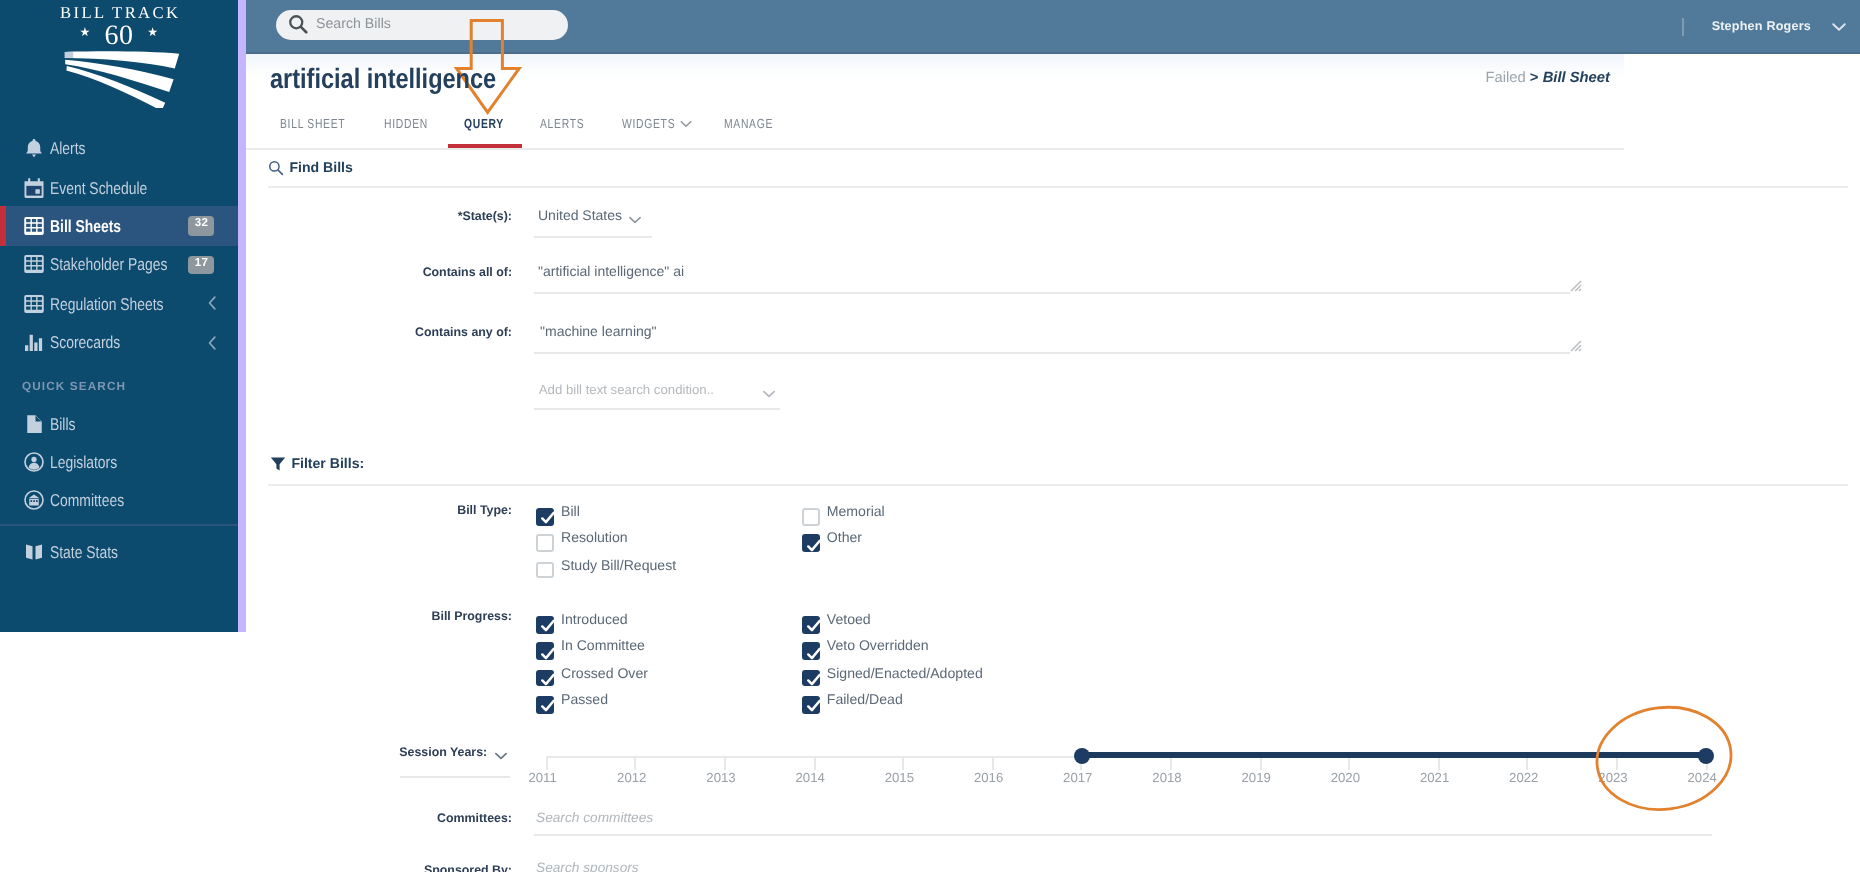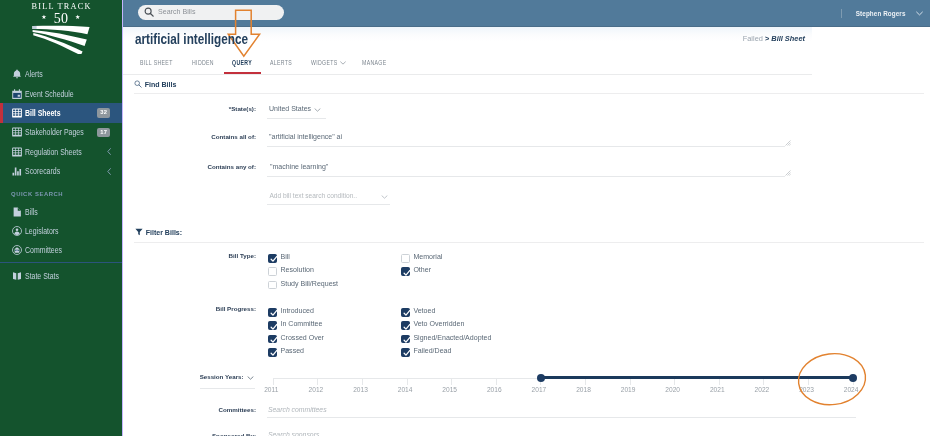--- a/index.html
+++ b/index.html
@@ -8,23 +8,23 @@
     width: 930px; height: 436px; overflow: hidden;
     font-family: "Liberation Sans", sans-serif;
     background: #ffffff;
     -webkit-font-smoothing: antialiased;
   }
   .app { position: relative; width: 930px; height: 436px; overflow:hidden; }
   .nw { display:inline-block; transform:scaleX(0.84); transform-origin:left center; white-space:nowrap; }
 
   
   .sidebar {
-    position:absolute; left:0; top:0; width:123px; height:436px;
-    background:#14532d; overflow:hidden;
-    border-right:1px solid #c4b5fd;
+    position:absolute; left:0; top:0; width:123px; height:316px;
+    background:#0c4a6e; overflow:hidden;
+    border-right:4px solid #c4b5fd;
   }
   .logo-wrap { position:relative; height:62px; }
   .logo-title { position:absolute; left:0; right:0; top:2px; text-align:center; color:#fff;
      font-family:"Liberation Serif", serif; font-size:8.3px; letter-spacing:1.2px; font-weight:400;
      text-indent:1.2px; }
   .logo-50row { position:absolute; left:0; right:0; top:10.5px; text-align:center; color:#fff;
      font-family:"Liberation Serif", serif; font-size:14px; letter-spacing:0.3px; }
   .logo-50row .st { font-size:6px; position:relative; top:-3.5px; margin:0 3px; }
   .logo-swoosh { position:absolute; left:32px; top:23px; }
 
@@ -110,21 +110,21 @@
 </head>
 <body>
 
 <div class="app">
 
   <div class="sidebar">
     <div class="logo-wrap">
       <div class="logo-title">BILL TRACK</div>
       <div class="logo-50row">
         <span class="st">★</span>
-        <span>50</span>
+        <span>60</span>
         <span class="st">★</span>
       </div>
       <svg class="logo-swoosh" width="58" height="31" viewBox="0 0 58 31">
         <path fill="#ffffff" d="M0.4 3.0 C20 2.4 42 2.6 57.6 3.9 L55.4 11.2 C40 7.9 19 6.0 0.4 6.0 Z"></path>
         <path fill="#ffffff" d="M0.6 6.9 C18 8.3 37 11.9 54.8 16.6 L52.6 23.0 C35 17.2 17 11.5 0.6 9.1 Z"></path>
         <path fill="#ffffff" d="M1.4 10.0 C17 13.7 34 20.6 50.6 28.4 L48.8 32.4 C33 24.3 17 16.5 1.2 12.3 Z"></path>
         <path fill="#c4cfdc" d="M0.4 3.0 L4.6 2.9 L4.6 6.0 L0.4 6.0 Z"></path>
       </svg>
     </div>
 

